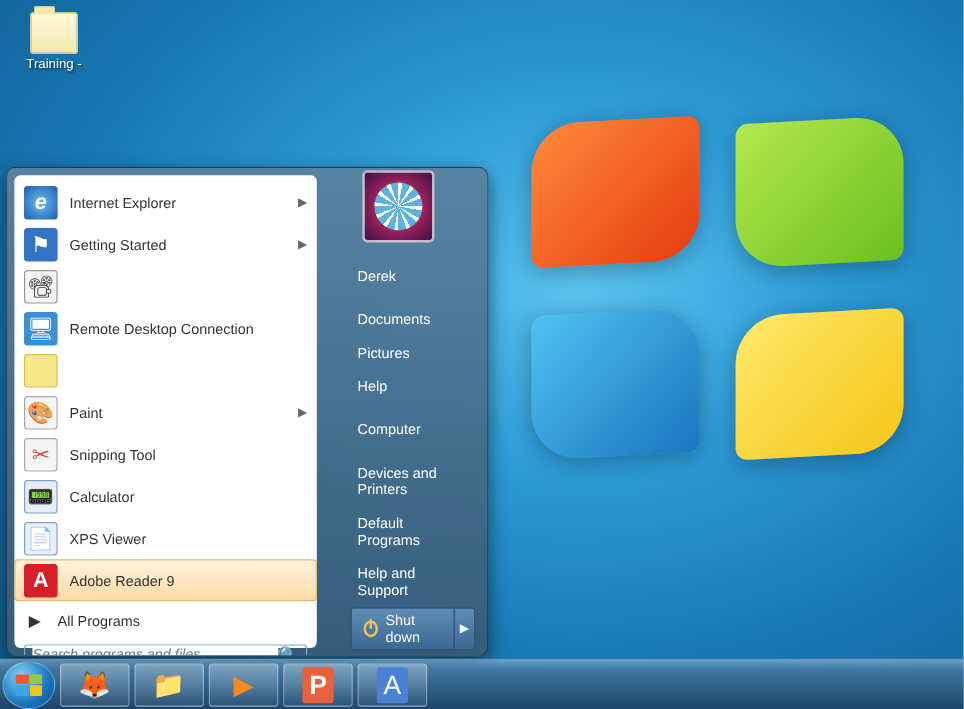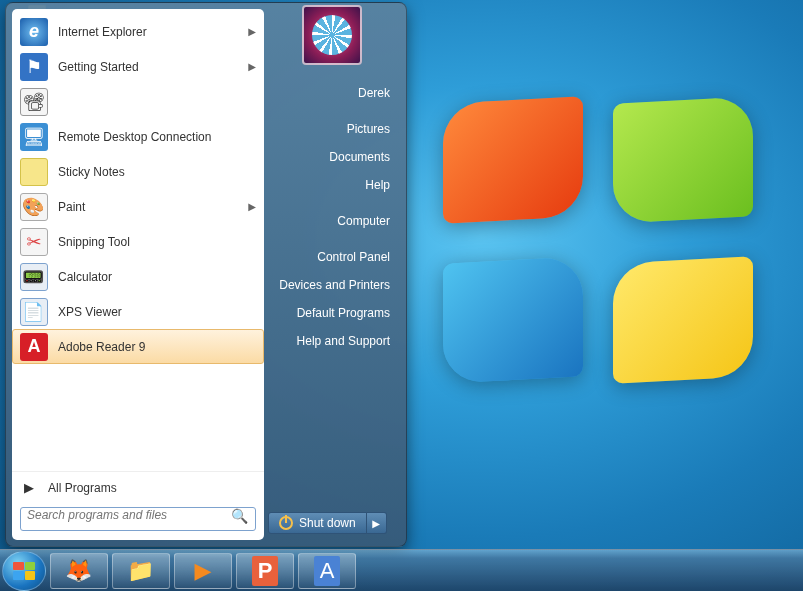--- a/index.html
+++ b/index.html
@@ -66,21 +66,21 @@
 .winlogo .q.green { top:0; right:0; background: linear-gradient(135deg,#b4e84e,#6bbf1f); }
 .winlogo .q.blue { bottom:0; left:0; background: linear-gradient(135deg,#4fc3f0,#1a74c0); }
 .winlogo .q.yellow { bottom:0; right:0; background: linear-gradient(135deg,#ffe96b,#f5c516); border-radius: 40px 10px 40px 10px; }
 
 
 .start-menu {
   position: absolute;
   left: 5px;
   bottom: 44px;
   width: 402px;
-  height: 545px;
+  height: 408px;
   display: flex;
   border-radius: 8px;
   border: 1px solid rgba(0,0,0,0.35);
   box-shadow: 0 6px 16px rgba(0,0,0,0.5);
   overflow: hidden;
   background: linear-gradient(180deg, rgba(90,130,160,0.95) 0%, rgba(55,90,120,0.95) 100%);
   padding: 6px;
 }
 .start-left {
   width: 252px;
@@ -138,26 +138,25 @@
   border: none;
   outline: none;
   font-style: italic;
   color: #888;
   font-size: 12px;
 }
 .search-box .search-ico { color: #4a82c0; font-size: 14px; }
 
 .start-right {
   flex: 1;
-  padding: 70px 4px 6px 4px;
+  padding: 70px 4px 6px 28px;
   display: flex;
   flex-direction: column;
   color: white;
   position: relative;
-  text-align: right;
 }
 .user-picture {
   position: absolute;
   top: -4px;
   left: 50%;
   transform: translateX(-50%);
   width: 60px;
   height: 60px;
   border: 2px solid rgba(255,255,255,0.7);
   border-radius: 4px;
@@ -314,21 +313,20 @@
         </div>
         <div class="start-item">
           <span class="ico ic-proj">📽</span>
         </div>
         <div class="start-item">
           <span class="ico ic-rdc">🖥</span>
           <span class="label">Remote Desktop Connection</span>
         </div>
         <div class="start-item">
           <span class="ico ic-sticky"></span>
-          <span class="label">Sticky Notes</span>
         </div>
         <div class="start-item">
           <span class="ico ic-paint">🎨</span>
           <span class="label">Paint</span>
           <span class="arrow">▶</span>
         </div>
         <div class="start-item">
           <span class="ico ic-snip">✂</span>
           <span class="label">Snipping Tool</span>
         </div>
@@ -355,27 +353,26 @@
       <input type="text" placeholder="Search programs and files" style="">
       <span class="search-ico">🔍</span>
     </div>
   </div>
 
   <div class="start-right">
     <div class="user-picture"></div>
     <div id="right-items">
         <div class="right-item">Derek</div>
         <div class="right-gap"></div>
+        <div class="right-item">Documents</div>
         <div class="right-item">Pictures</div>
-        <div class="right-item">Documents</div>
         <div class="right-item">Help</div>
         <div class="right-gap"></div>
         <div class="right-item">Computer</div>
         <div class="right-gap"></div>
-        <div class="right-item">Control Panel</div>
         <div class="right-item">Devices and Printers</div>
         <div class="right-item">Default Programs</div>
         <div class="right-item">Help and Support</div>
       </div>
     <div class="shutdown-row">
       <div class="shutdown-btn">
         <span class="pwr"></span>
         <span>Shut down</span>
       </div>
       <div class="shutdown-more">▶</div>

